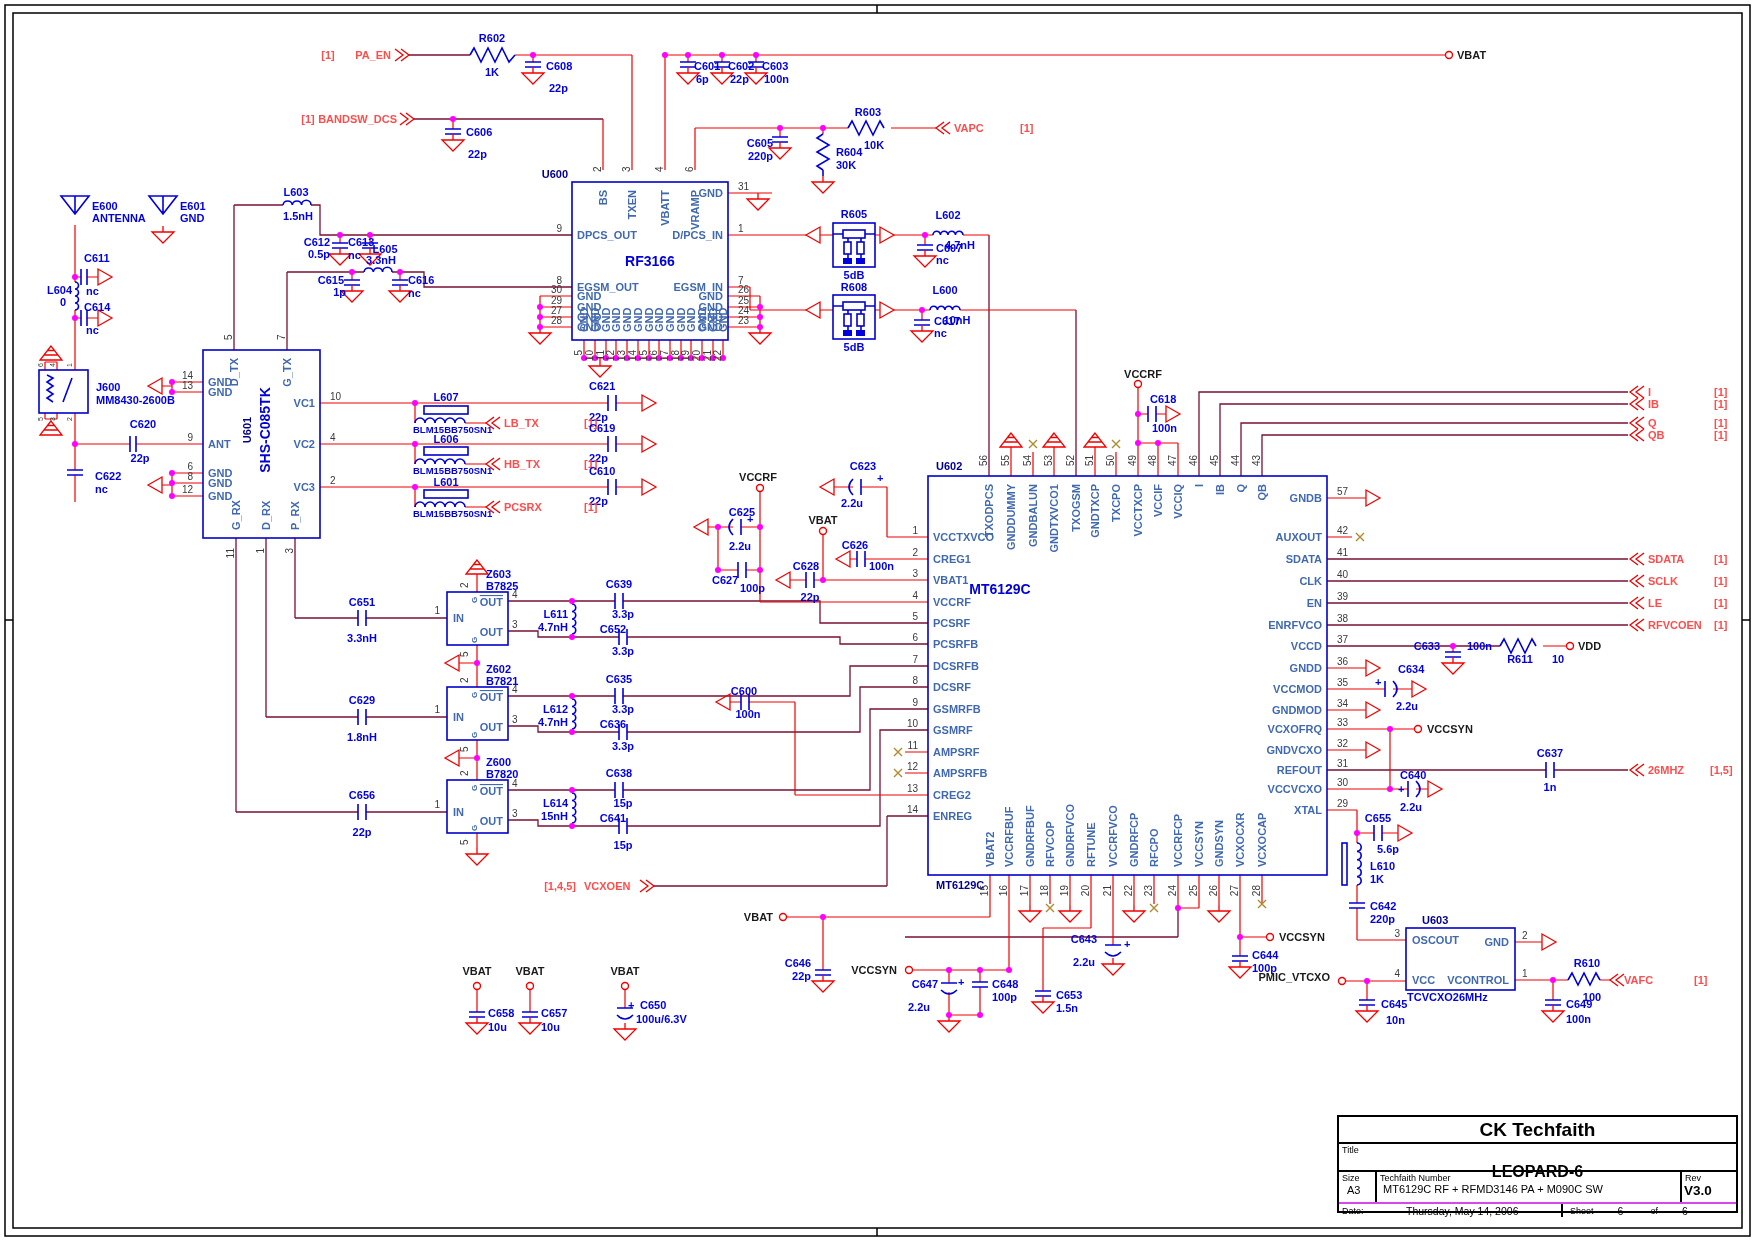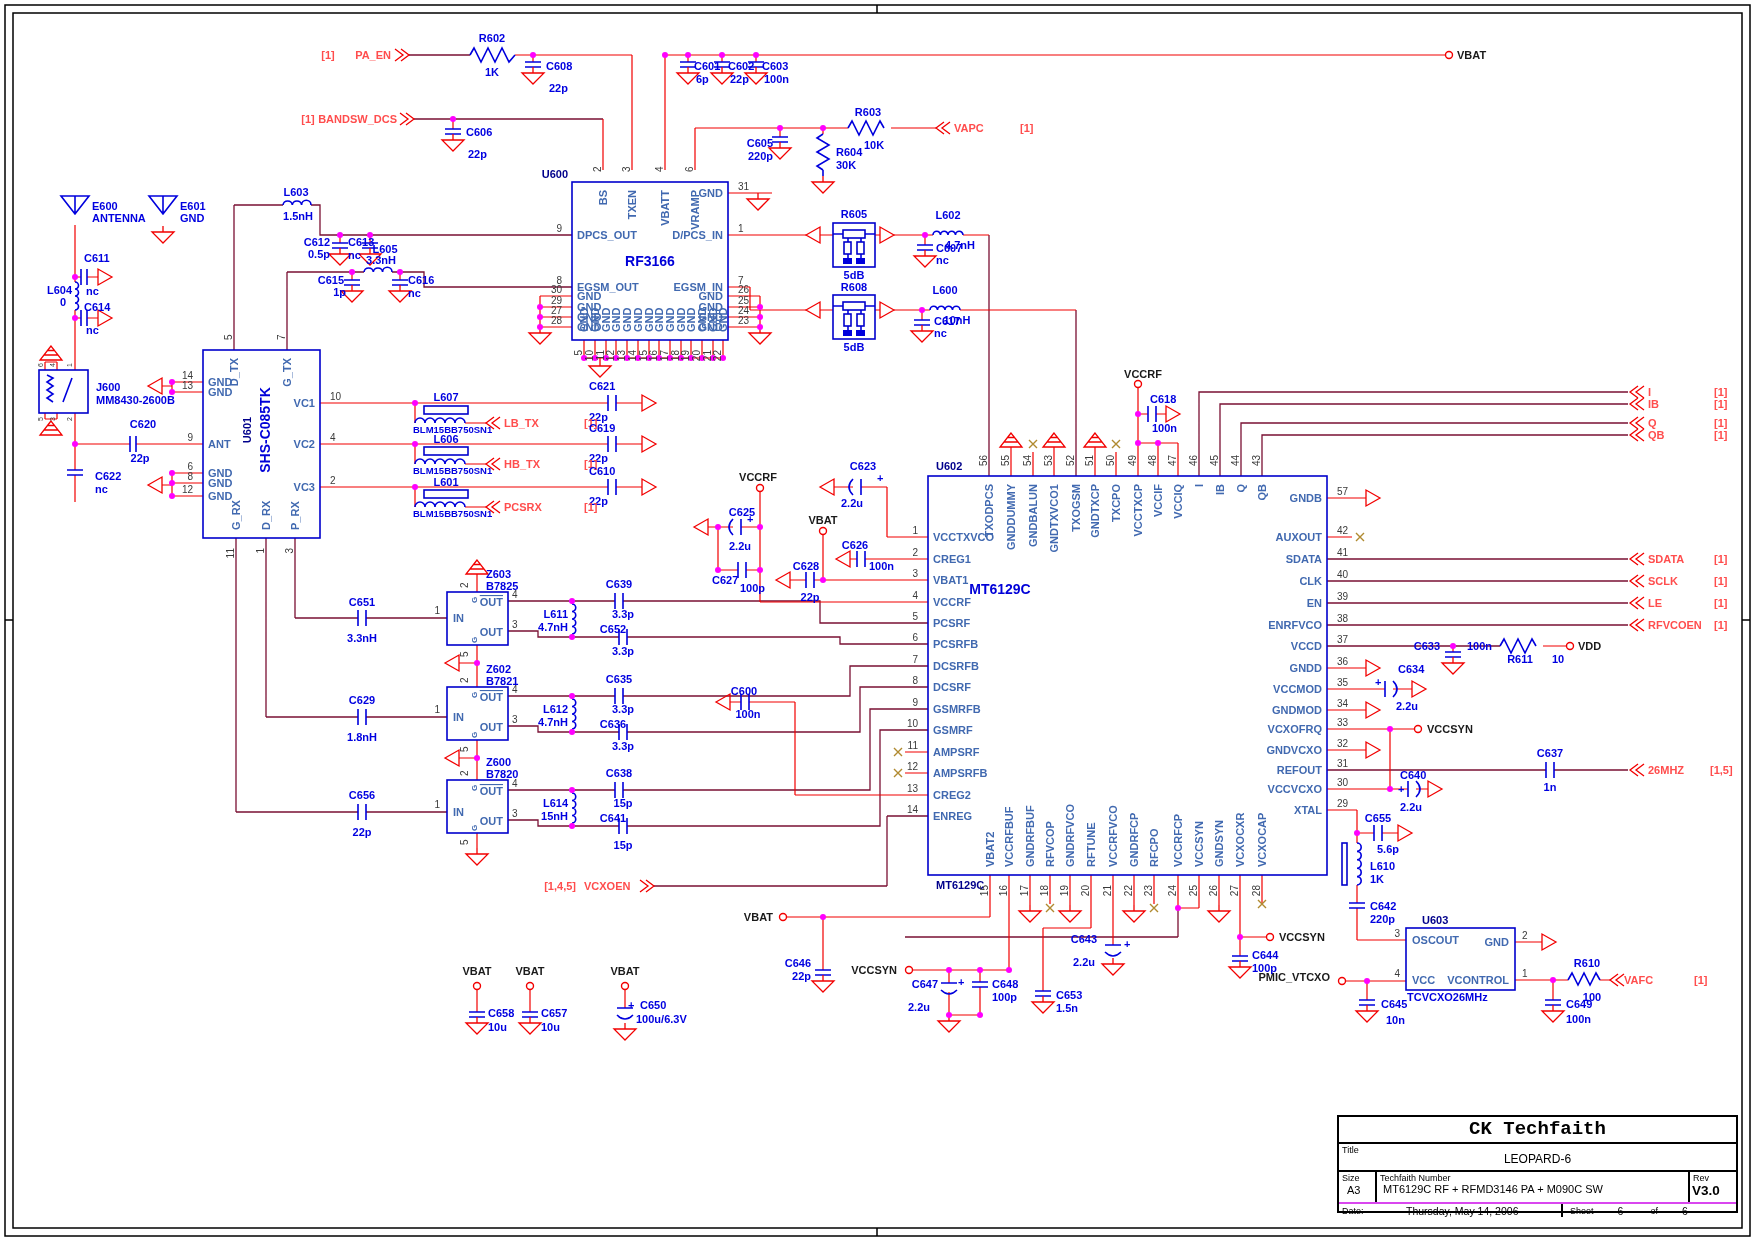--- a/index.html
+++ b/index.html
@@ -24,28 +24,28 @@
   .box{stroke:#0000cc;stroke-width:1.6;fill:none}
   .gnd{stroke:#f20000;stroke-width:1.3;fill:none}
   .nc{stroke:#b08a30;stroke-width:1.4;fill:none}
   .j circle{fill:#ff00ff;stroke:none}
   .pwrc{stroke:#f20000;stroke-width:1.4;fill:#fff}
   .brd{stroke:#000;stroke-width:1.5;fill:none}
   
   .tblock{position:absolute;left:1337px;top:1115px;width:401px;height:98px;border:2px solid #000;
           box-sizing:border-box;background:#fff;color:#000}
   .tb-h{height:25px;border-bottom:2px solid #000;text-align:center;
-        font-family:Liberation Mono, monospace;font-weight:bold;font-size:19px;line-height:25px}
+        font-family:Liberation Sans, sans-serif;font-weight:bold;font-size:19px;line-height:25px}
   .tb-t{height:26px;border-bottom:2px solid #000;position:relative}
   .tb-lab{font-size:9px;position:absolute;left:3px;top:1px}
-  .tb-title{text-align:center;font-weight:normal;font-size:12px;padding-top:8px}
+  .tb-title{text-align:center;font-weight:bold;font-size:16px;padding-top:19px}
   .tb-m{height:30px;border-bottom:2px solid #d946ef;display:flex}
   .tb-size{width:36px;border-right:2px solid #000;position:relative}
   .tb-doc{flex:1;border-right:2px solid #000;position:relative}
-  .tb-rev{width:46px;position:relative}
+  .tb-rev{width:54px;position:relative}
   .tb-v{font-size:11px;padding:12px 0 0 8px}
   .tb-docv{font-size:11px;padding:11px 12px 0 6px}
   .tb-revv{font-size:13.5px;font-weight:bold;padding:11px 0 0 2px}
   .tb-d{height:13px;display:flex;font-size:10px;align-items:center}
   .tb-d .tb-lab3{font-size:9px;padding-left:3px}
   .tb-date{flex:1;text-align:center;font-size:10.5px}
   .tb-sheetbox{width:175px;border-left:2px solid #000;height:100%;display:flex;align-items:center;gap:24px;padding-left:4px;box-sizing:border-box;font-size:10.5px}
   .tb-sheetbox .tb-lab3{font-size:9px}
 </style>
 </head>

